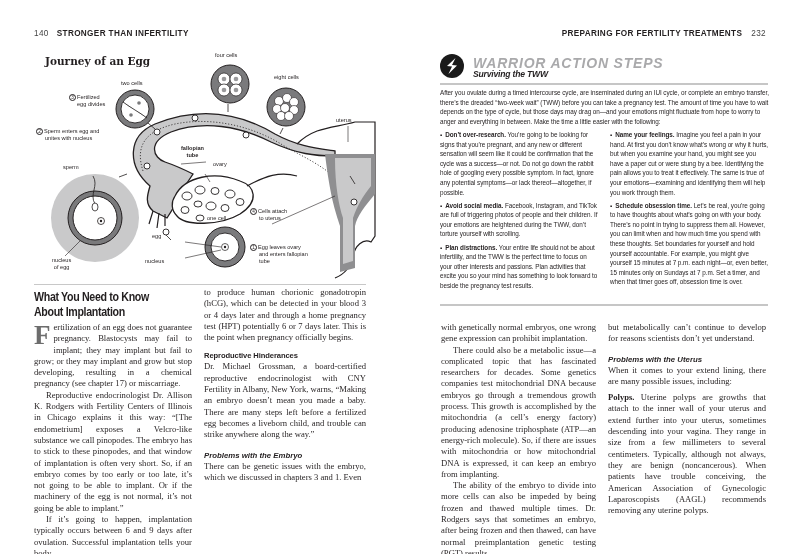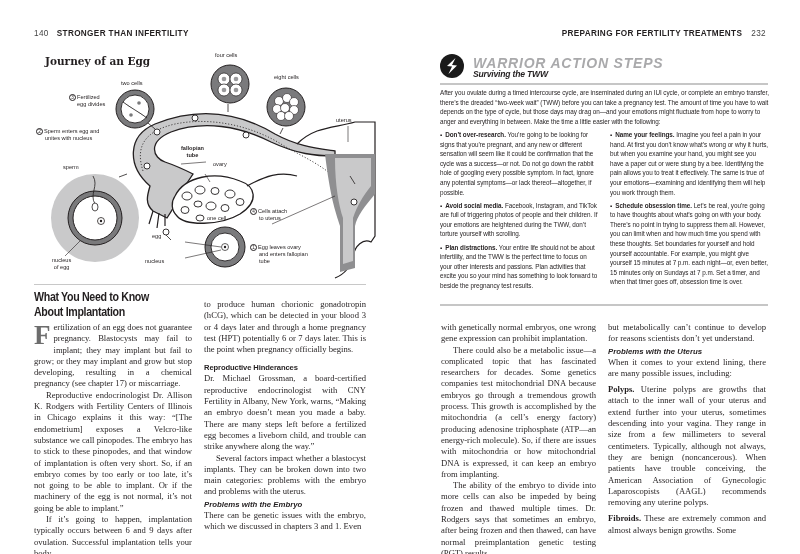--- a/index.html
+++ b/index.html
@@ -47,35 +47,35 @@
   .col p.noindent { text-indent: 0; }
   .col p + p { margin-top: 0; }
 
   #section-heading {
     position: absolute; left: 34px; top: 290px; width: 160px;
     font-family: "Liberation Sans", sans-serif; font-weight: bold; font-stretch: condensed;
     font-size: 12.4px; line-height: 15px; letter-spacing: -0.4px; color: #231f20;
     transform: scaleX(0.86); transform-origin: left top;
   }
   #col-l1 { left: 34px; top: 322px; width: 158px; }
-  #col-l2 { left: 204px; top: 299px; width: 162px; }
+  #col-l2 { left: 204px; top: 287px; width: 162px; }
   #col-r1 { left: 441px; top: 322px; width: 155px; }
   #col-r2 { left: 608px; top: 322px; width: 158px; }
 
   .dropcap {
     float: left; font-size: 27px; line-height: 22px; color: #6d6d6d;
     margin: 2px 3px 0 0; font-weight: bold;
   }
   .subhead-sans {
     font-family: "Liberation Sans", sans-serif; font-weight: bold; font-size: 7.6px;
     line-height: 11px; margin-top: 7px; letter-spacing: -0.1px;
   }
   .subhead-ital {
     font-family: "Liberation Sans", sans-serif; font-weight: bold; font-style: italic;
-    font-size: 7.8px; line-height: 11px; margin-top: 1px;
+    font-size: 7.8px; line-height: 11px; margin-top: 9px;
   }
   .gap { margin-top: 5px !important; }
   .runin { font-weight: bold; }
 
   
   #warrior { position: absolute; left: 440px; top: 52px; width: 328px; }
   #warrior-icon {
     position: absolute; left: 0; top: 2px; width: 24px; height: 24px; border-radius: 50%;
     background: #1a1a1a;
   }
@@ -248,21 +248,20 @@
   <div class="col" id="col-l1">
     <p class="noindent"><span class="dropcap">F</span><span>ertilization of an egg does not guarantee pregnancy. Blastocysts may fail to implant; they may implant but fail to grow; or they may implant and grow but stop developing, resulting in a chemical pregnancy (see chapter 17) or miscarriage.</span></p>
     <p>Reproductive endocrinologist Dr. Allison K. Rodgers with Fertility Centers of Illinois in Chicago explains it this way: “[The endometrium] exposes a Velcro-like substance we call pinopodes. The embryo has to stick to these pinopodes, and that window of implantation is often very short. So, if an embryo comes by too early or too late, it’s not going to be able to implant. Or if the machinery of the egg is not normal, it’s not going be able to implant.”</p>
     <p>If it’s going to happen, implantation typically occurs between 6 and 9 days after ovulation. Successful implantation tells your body</p>
   </div>
 
   <div class="col" id="col-l2">
     <p class="noindent">to produce human chorionic gonadotropin (hCG), which can be detected in your blood 3 or 4 days later and through a home pregnancy test (HPT) potentially 6 or 7 days later. This is the point when pregnancy officially begins.</p>
     <div class="subhead-sans">Reproductive Hinderances</div>
     <p class="noindent">Dr. Michael Grossman, a board-certified reproductive endocrinologist with CNY Fertility in Albany, New York, warns, “Making an embryo doesn’t mean you made a baby. There are many steps left before a fertilized egg becomes a liveborn child, and trouble can strike anywhere along the way.”</p>
-    <p>Several factors impact whether a blastocyst implants. They can be broken down into two main categories: problems with the embryo and problems with the uterus.</p>
     <div class="subhead-ital">Problems with the Embryo</div>
     <p class="noindent">There can be genetic issues with the embryo, which we discussed in chapters 3 and 1. Even</p>
   </div>
 </div>
 
 <div class="page" id="page-right">
   <div class="running-head" id="rh-right">
     <span>PREPARING FOR FERTILITY TREATMENTS</span><span class="folio">232</span>
   </div>
 </div>
@@ -295,14 +294,13 @@
   <p class="noindent">with genetically normal embryos, one wrong gene expression can prohibit implantation.</p>
   <p>There could also be a metabolic issue—a complicated topic that has fascinated researchers for decades. Some genetics companies test mitochondrial DNA because embryos go through a tremendous growth process. This growth is accomplished by the mitochondria (a cell’s energy factory) producing adenosine triphosphate (ATP—an energy-rich molecule). So, if there are issues with mitochondria or how mitochondrial DNA is expressed, it can keep an embryo from implanting.</p>
   <p>The ability of the embryo to divide into more cells can also be impeded by being frozen and thawed multiple times. Dr. Rodgers says that sometimes an embryo, after being frozen and then thawed, can have normal preimplantation genetic testing (PGT) results</p>
 </div>
 
 <div class="col" id="col-r2">
   <p class="noindent">but metabolically can’t continue to develop for reasons scientists don’t yet understand.</p>
   <div class="subhead-ital">Problems with the Uterus</div>
   <p class="noindent">When it comes to your extend lining, there are many possible issues, including:</p>
   <p class="noindent gap"><span class="runin">Polyps.</span><span> Uterine polyps are growths that attach to the inner wall of your uterus and extend further into your uterus, sometimes descending into your vagina. They range in size from a few millimeters to several centimeters. Typically, although not always, they are benign (noncancerous). When patients have trouble conceiving, the American Association of Gynecologic Laparoscopists (AAGL) recommends removing any uterine polyps.</span></p>
-  <p class="noindent gap"><span class="runin">Fibroids.</span><span> These are extremely common and almost always benign growths. Some</span></p>
 </div>
 
 </body></html>

